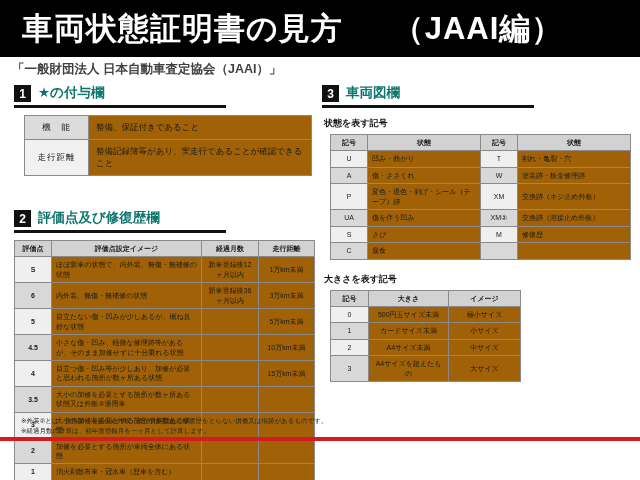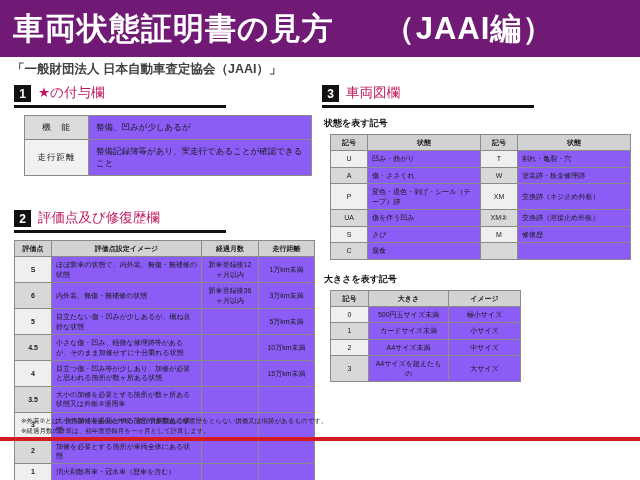--- a/index.html
+++ b/index.html
@@ -2,35 +2,35 @@
 <html><head>
 <meta charset="utf-8">
 <style>
   * { margin:0; padding:0; box-sizing:border-box; }
   html,body { width:640px; height:480px; background:#fff; overflow:hidden;
     font-family:"Liberation Sans","DejaVu Sans",sans-serif; color:#1a1a1a; }
   .page { position:relative; width:640px; height:480px; background:#fff; }
 
   
   .banner { position:absolute; top:0; left:0; width:640px; height:57px;
-    background:#701a75; display:flex; align-items:center; padding-left:13px; }
+    background:#000000; display:flex; align-items:center; padding-left:22px; }
   .banner .t-main { color:#fff; font-size:31px; font-weight:bold; letter-spacing:1px; }
   .banner .t-sub  { color:#fff; font-size:31px; font-weight:bold; margin-left:50px; letter-spacing:1px; }
 
   .subtitle { position:absolute; top:61px; left:12px; font-size:12.5px; font-weight:bold; color:#404040; }
 
   
   .sec-header { display:flex; align-items:flex-end; gap:7px;
     border-bottom:3px solid #111; width:212px; padding-bottom:3px; }
   .num-box { background:#111; color:#fff; width:17px; height:17px; font-size:12px;
     font-weight:bold; display:flex; align-items:center; justify-content:center; }
-  .sec-title { font-weight:normal; font-size:13.5px; color:#be185d; }
-
-  
-  table { border-collapse:collapse; background:#8b5cf6; }
+  .sec-title { font-weight:bold; font-size:13.5px; color:#0f766e; }
+
+  
+  table { border-collapse:collapse; background:#a16207; }
   th, td { border:1px solid #8a8a8a; font-size:7px; line-height:1.35; padding:3px 4px; vertical-align:middle; }
   th { background:#d2d2d2; font-weight:bold; text-align:center; }
   table { border:1.5px solid #6a6a6a; }
 
   
   .col-left  { position:absolute; top:84px; left:14px;  width:304px; }
   .col-right { position:absolute; top:84px; left:322px; width:312px; }
   .t1 { width:288px; margin:7px 0 0 10px; }
   .t1 td { font-size:8.5px; padding:6px 7px; }
   .t1 td:first-child { width:64px; text-align:center; letter-spacing:1px; }
@@ -90,21 +90,21 @@
 
   <div class="col-left">
     <div class="sec-header">
       <span class="num-box">1</span>
       <span class="sec-title">★の付与欄</span>
     </div>
     <table class="t1">
       <tbody>
           <tr>
             <td>機　能</td>
-            <td>整備、凹みが少しあるが</td>
+            <td>整備、保証付きであること</td>
           </tr>
           <tr>
             <td>走行距離</td>
             <td>整備記録簿等があり、実走行であることが確認できること</td>
           </tr>
         </tbody>
     </table>
   </div>
 
   <div class="sec2">

